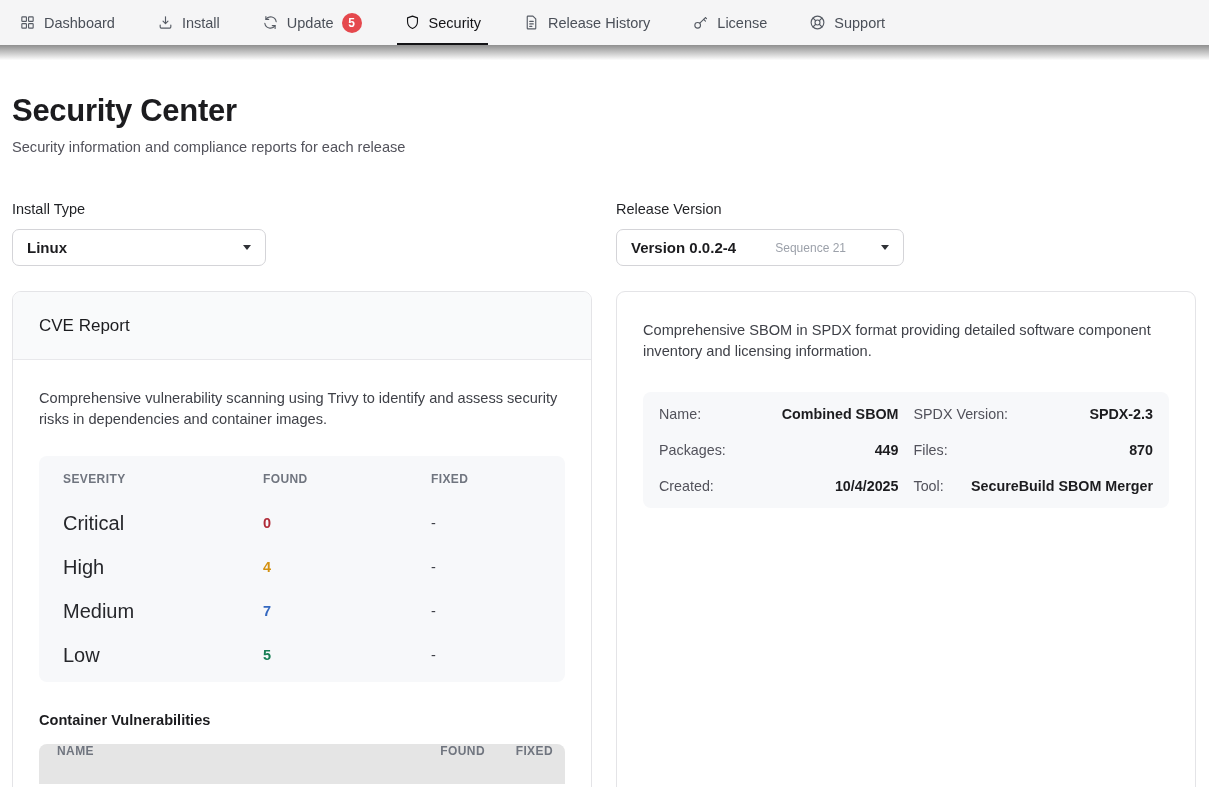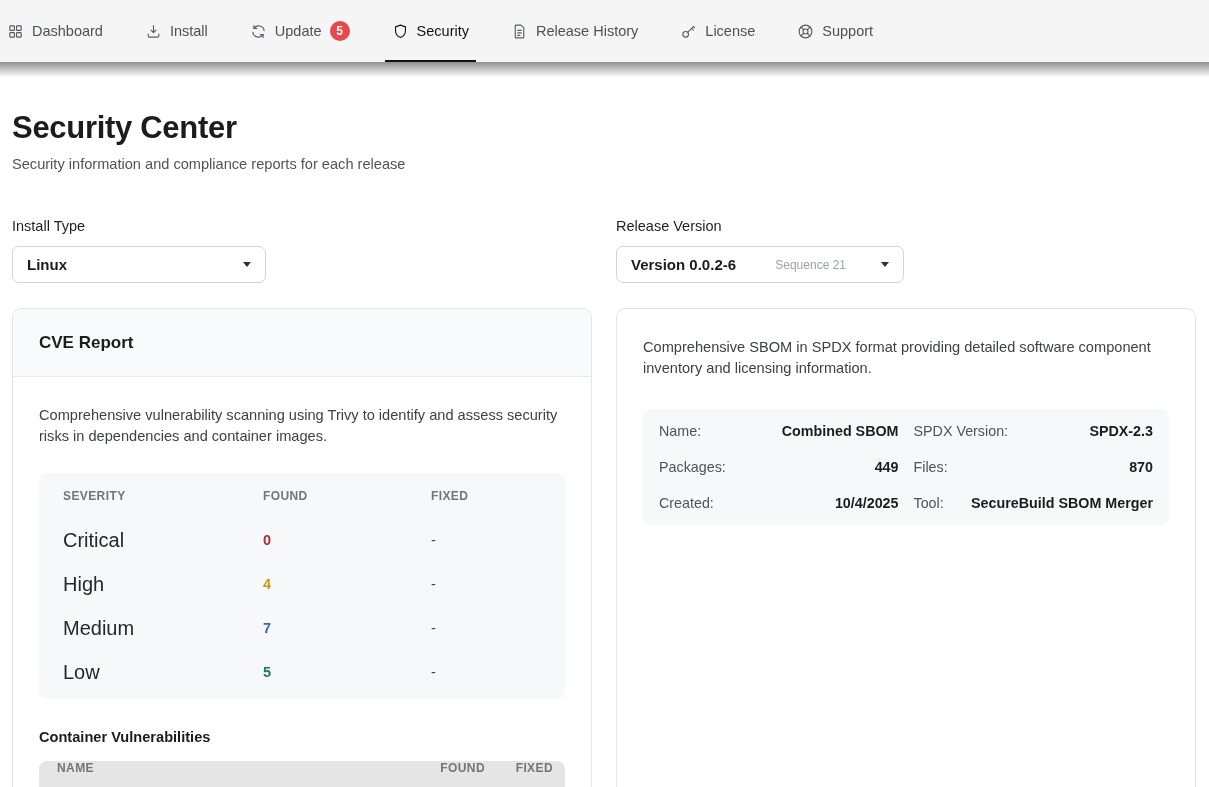--- a/index.html
+++ b/index.html
@@ -1,21 +1,21 @@
 <!DOCTYPE html>
 <html><head>
 <meta charset="utf-8">
 <style>
   * { margin: 0; padding: 0; box-sizing: border-box; }
   html, body { width: 1209px; height: 787px; overflow: hidden; background: #ffffff;
     font-family: "Liberation Sans", sans-serif; color: #18181b; }
 
   
-  .nav { height: 62px; background: #f5f5f6; display: flex; align-items: stretch;
-    }
+  .nav { height: 45px; background: #f5f5f6; display: flex; align-items: stretch;
+    padding-left: 12px; }
   .nav-item { display: flex; align-items: center; gap: 8px; padding: 0 7px;
     margin-right: 28px; position: relative; cursor: pointer;
     font-size: 14.5px; font-weight: 500; color: #4b5059; }
   .nav-item svg { width: 17px; height: 17px; stroke: #565b64; }
   .nav-item.active { color: #131316; }
   .nav-item.active svg { stroke: #131316; }
   .nav-item.active::after { content: ""; position: absolute; left: 0; right: 0;
     bottom: 0; height: 2.5px; background: #131316; }
   .nav-badge { min-width: 20px; height: 20px; border-radius: 10px; color: #fff;
     font-size: 12px; font-weight: 700; display: flex; align-items: center;
@@ -45,21 +45,21 @@
   .seq-group { margin-left: auto; display: flex; align-items: center; gap: 29px; }
   .seq-text { font-size: 12px; color: #9ca1aa; }
 
   
   .cards { margin-top: 25px; align-items: stretch; }
   .card { border: 1px solid #e4e4e7; border-radius: 9px; background: #fff;
     overflow: hidden; display: flex; flex-direction: column; }
   .card-header { background: #f9fafb; border-bottom: 1px solid #e8e8eb;
     padding: 0 26px; height: 68px; display: flex; align-items: center;
     justify-content: space-between; }
-  .card-title { font-size: 17px; font-weight: 700; color: #1c1c1f; }
+  .card-title { font-size: 17px; font-weight: 400; color: #1c1c1f; }
   .card-body { padding: 28px 26px 26px; }
   .card-desc { font-size: 14.6px; color: #3f4148; line-height: 21px; }
 
   
   .sev-panel { margin-top: 26px; background: #f7f8fa; border-radius: 8px;
     padding: 1px 24px 5px; }
   .sev-row { display: grid; grid-template-columns: 200px 168px 1fr;
     align-items: center; height: 44px; }
   .sev-head { font-size: 12px; font-weight: 700; letter-spacing: 0.4px;
     color: #70757f; }
@@ -181,21 +181,21 @@
     <div>
       <div class="filter-label">Install Type</div>
       <div class="dropdown dropdown-install">
         <span class="dropdown-value">Linux</span>
         <span class="caret"></span>
       </div>
     </div>
     <div>
       <div class="filter-label">Release Version</div>
       <div class="dropdown dropdown-release">
-        <span class="dropdown-value">Version 0.0.2-6</span>
+        <span class="dropdown-value">Version 0.0.2-4</span>
         <span class="seq-group">
           <span class="seq-text">Sequence 21</span>
           <span class="caret"></span>
         </span>
       </div>
     </div>
   </div>
 
   <div class="cols cards">
 

